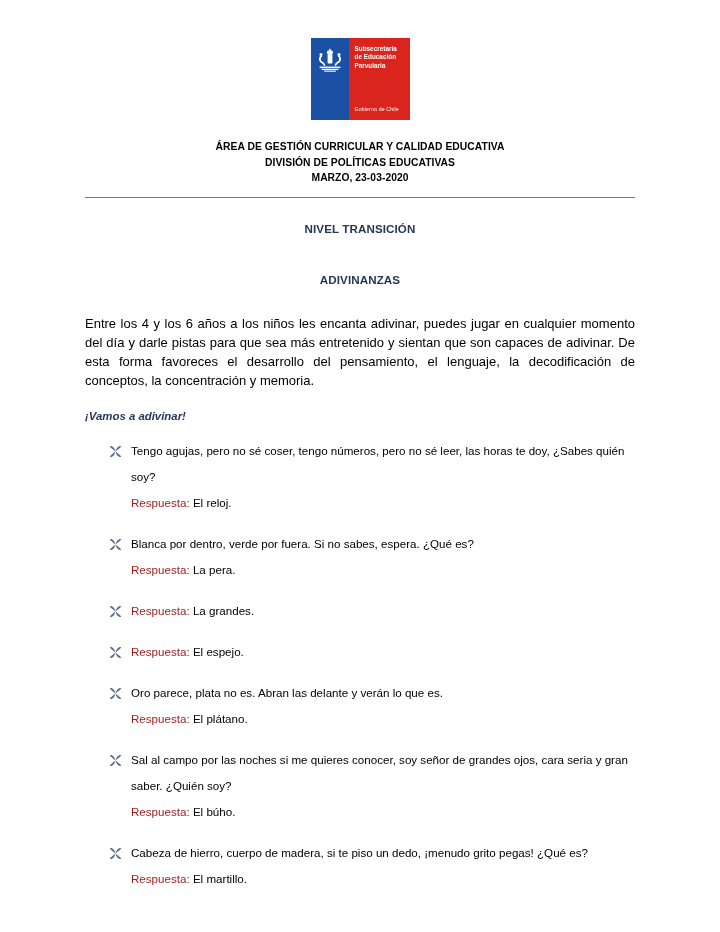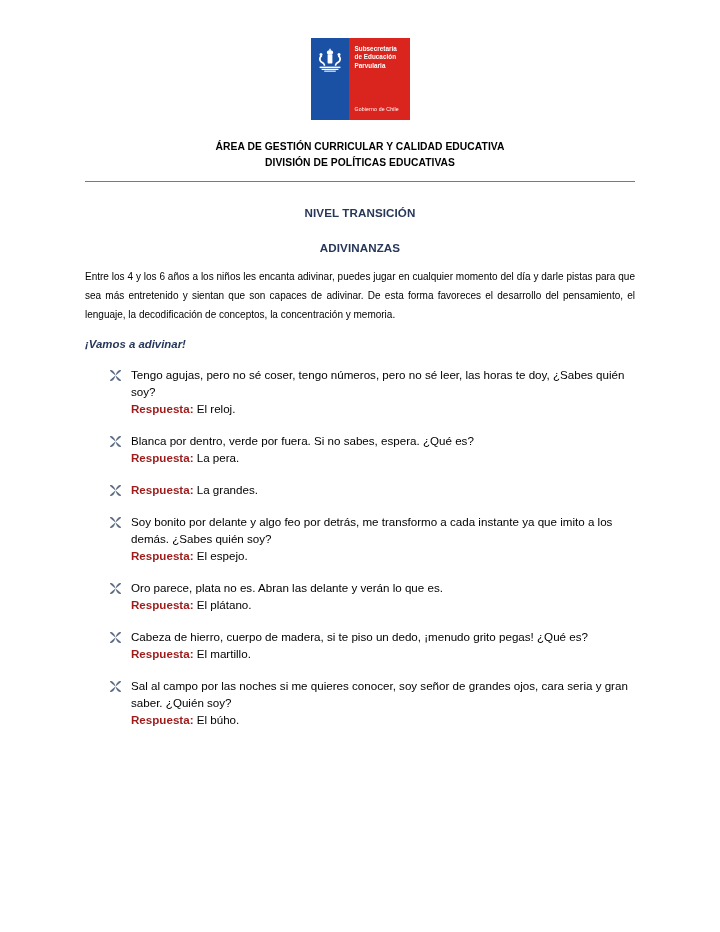--- a/index.html
+++ b/index.html
@@ -99,71 +99,71 @@
 
   
   .section-heading {
     color: #26375A;
     font-weight: bold;
     font-size: 11.6px;
     letter-spacing: 0.1px;
     text-align: center;
   }
   #nivel { margin-top: 24px; }
-  #adivinanzas { margin-top: 22px; }
+  #adivinanzas { margin-top: 38px; }
 
   .intro {
-    margin-top: 13px;
-    font-size: 10px;
+    margin-top: 28px;
+    font-size: 13px;
     line-height: 19.2px;
     text-align: justify;
     color: #000;
   }
 
   .cta {
-    margin-top: 13px;
+    margin-top: 20px;
     color: #26375A;
     font-weight: bold;
     font-style: italic;
     font-size: 11.4px;
   }
 
   
   .riddles {
     margin: 16px 0 0 0;
     padding: 0;
     list-style: none;
   }
   .riddle {
     position: relative;
     padding-left: 46px;
     margin-bottom: 15px;
     font-size: 11.6px;
-    line-height: 17px;
+    line-height: 26px;
   }
   .riddle:last-child { margin-bottom: 0; }
   .bullet {
     position: absolute;
     left: 24px;
     top: 3px;
     width: 13px;
     height: 13px;
     color: #5B6B84;
   }
   .riddle-text {
     display: block;
     color: #000;
   }
   .answer-line {
     display: block;
     color: #000;
   }
   .answer-label {
     color: #9E1B1B;
-    font-weight: bold;
+    font-weight: normal;
   }
   .answer-value { color: #000; }
 </style>
 </head>
 <body>
 
 <div class="page">
 
   <div class="logo-wrap">
     <div class="logo">
@@ -188,20 +188,21 @@
 de Educación
 Parvularia</div>
         <div class="logo-gov">Gobierno de Chile</div>
       </div>
     </div>
   </div>
 
   <div class="doc-header">
     <div>ÁREA DE GESTIÓN CURRICULAR Y CALIDAD EDUCATIVA</div>
     <div>DIVISIÓN DE POLÍTICAS EDUCATIVAS</div>
+    <div>MARZO, 23-03-2020</div>
   </div>
 
   <hr class="rule">
 
   <div class="section-heading" id="nivel">NIVEL TRANSICIÓN</div>
 
   <div class="section-heading" id="adivinanzas">ADIVINANZAS</div>
 
   <p class="intro">Entre los 4 y los 6 años a los niños les encanta adivinar, puedes jugar en cualquier momento del día y darle pistas para que sea más entretenido y sientan que son capaces de adivinar. De esta forma favoreces el desarrollo del pensamiento, el lenguaje, la decodificación de conceptos, la concentración y memoria.</p>
 
@@ -257,21 +258,20 @@
       <span class="bullet">
         <svg viewBox="0 0 16 16" width="13" height="13">
             <g fill="#5B6B84">
           <path d="M8 8 C5.6 6.2 3.4 4.4 1.4 2.4 C1 2 1.2 1.3 1.8 1.2 C4.4 1.1 6.8 3.4 8 8 Z"></path>
           <path d="M8 8 C10.4 6.2 12.6 4.4 14.6 2.4 C15 2 14.8 1.3 14.2 1.2 C11.6 1.1 9.2 3.4 8 8 Z"></path>
           <path d="M8 8 C5.6 9.8 3.4 11.6 1.4 13.6 C1 14 1.2 14.7 1.8 14.8 C4.4 14.9 6.8 12.6 8 8 Z"></path>
           <path d="M8 8 C10.4 9.8 12.6 11.6 14.6 13.6 C15 14 14.8 14.7 14.2 14.8 C11.6 14.9 9.2 12.6 8 8 Z"></path>
         </g>
           </svg>
       </span>
-      <span class="riddle-text">Soy bonito por delante y algo feo por detrás, me transformo a cada instante ya que imito a los demás. ¿Sabes quién soy?</span>
       <span class="answer-line"><span class="answer-label">Respuesta:</span> <span class="answer-value">El espejo.</span></span>
     </li>
 
     <li class="riddle">
       <span class="bullet">
         <svg viewBox="0 0 16 16" width="13" height="13">
             <g fill="#5B6B84">
           <path d="M8 8 C5.6 6.2 3.4 4.4 1.4 2.4 C1 2 1.2 1.3 1.8 1.2 C4.4 1.1 6.8 3.4 8 8 Z"></path>
           <path d="M8 8 C10.4 6.2 12.6 4.4 14.6 2.4 C15 2 14.8 1.3 14.2 1.2 C11.6 1.1 9.2 3.4 8 8 Z"></path>
           <path d="M8 8 C5.6 9.8 3.4 11.6 1.4 13.6 C1 14 1.2 14.7 1.8 14.8 C4.4 14.9 6.8 12.6 8 8 Z"></path>
@@ -287,34 +287,34 @@
       <span class="bullet">
         <svg viewBox="0 0 16 16" width="13" height="13">
             <g fill="#5B6B84">
           <path d="M8 8 C5.6 6.2 3.4 4.4 1.4 2.4 C1 2 1.2 1.3 1.8 1.2 C4.4 1.1 6.8 3.4 8 8 Z"></path>
           <path d="M8 8 C10.4 6.2 12.6 4.4 14.6 2.4 C15 2 14.8 1.3 14.2 1.2 C11.6 1.1 9.2 3.4 8 8 Z"></path>
           <path d="M8 8 C5.6 9.8 3.4 11.6 1.4 13.6 C1 14 1.2 14.7 1.8 14.8 C4.4 14.9 6.8 12.6 8 8 Z"></path>
           <path d="M8 8 C10.4 9.8 12.6 11.6 14.6 13.6 C15 14 14.8 14.7 14.2 14.8 C11.6 14.9 9.2 12.6 8 8 Z"></path>
         </g>
           </svg>
       </span>
+      <span class="riddle-text">Sal al campo por las noches si me quieres conocer, soy señor de grandes ojos, cara seria y gran saber. ¿Quién soy?</span>
+      <span class="answer-line"><span class="answer-label">Respuesta:</span> <span class="answer-value">El búho.</span></span>
+    </li>
+
+    <li class="riddle">
+      <span class="bullet">
+        <svg viewBox="0 0 16 16" width="13" height="13">
+            <g fill="#5B6B84">
+          <path d="M8 8 C5.6 6.2 3.4 4.4 1.4 2.4 C1 2 1.2 1.3 1.8 1.2 C4.4 1.1 6.8 3.4 8 8 Z"></path>
+          <path d="M8 8 C10.4 6.2 12.6 4.4 14.6 2.4 C15 2 14.8 1.3 14.2 1.2 C11.6 1.1 9.2 3.4 8 8 Z"></path>
+          <path d="M8 8 C5.6 9.8 3.4 11.6 1.4 13.6 C1 14 1.2 14.7 1.8 14.8 C4.4 14.9 6.8 12.6 8 8 Z"></path>
+          <path d="M8 8 C10.4 9.8 12.6 11.6 14.6 13.6 C15 14 14.8 14.7 14.2 14.8 C11.6 14.9 9.2 12.6 8 8 Z"></path>
+        </g>
+          </svg>
+      </span>
       <span class="riddle-text">Cabeza de hierro, cuerpo de madera, si te piso un dedo, ¡menudo grito pegas! ¿Qué es?</span>
       <span class="answer-line"><span class="answer-label">Respuesta:</span> <span class="answer-value">El martillo.</span></span>
     </li>
 
-    <li class="riddle">
-      <span class="bullet">
-        <svg viewBox="0 0 16 16" width="13" height="13">
-            <g fill="#5B6B84">
-          <path d="M8 8 C5.6 6.2 3.4 4.4 1.4 2.4 C1 2 1.2 1.3 1.8 1.2 C4.4 1.1 6.8 3.4 8 8 Z"></path>
-          <path d="M8 8 C10.4 6.2 12.6 4.4 14.6 2.4 C15 2 14.8 1.3 14.2 1.2 C11.6 1.1 9.2 3.4 8 8 Z"></path>
-          <path d="M8 8 C5.6 9.8 3.4 11.6 1.4 13.6 C1 14 1.2 14.7 1.8 14.8 C4.4 14.9 6.8 12.6 8 8 Z"></path>
-          <path d="M8 8 C10.4 9.8 12.6 11.6 14.6 13.6 C15 14 14.8 14.7 14.2 14.8 C11.6 14.9 9.2 12.6 8 8 Z"></path>
-        </g>
-          </svg>
-      </span>
-      <span class="riddle-text">Sal al campo por las noches si me quieres conocer, soy señor de grandes ojos, cara seria y gran saber. ¿Quién soy?</span>
-      <span class="answer-line"><span class="answer-label">Respuesta:</span> <span class="answer-value">El búho.</span></span>
-    </li>
-
   </ul>
 
 </div>
 
 </body></html>

